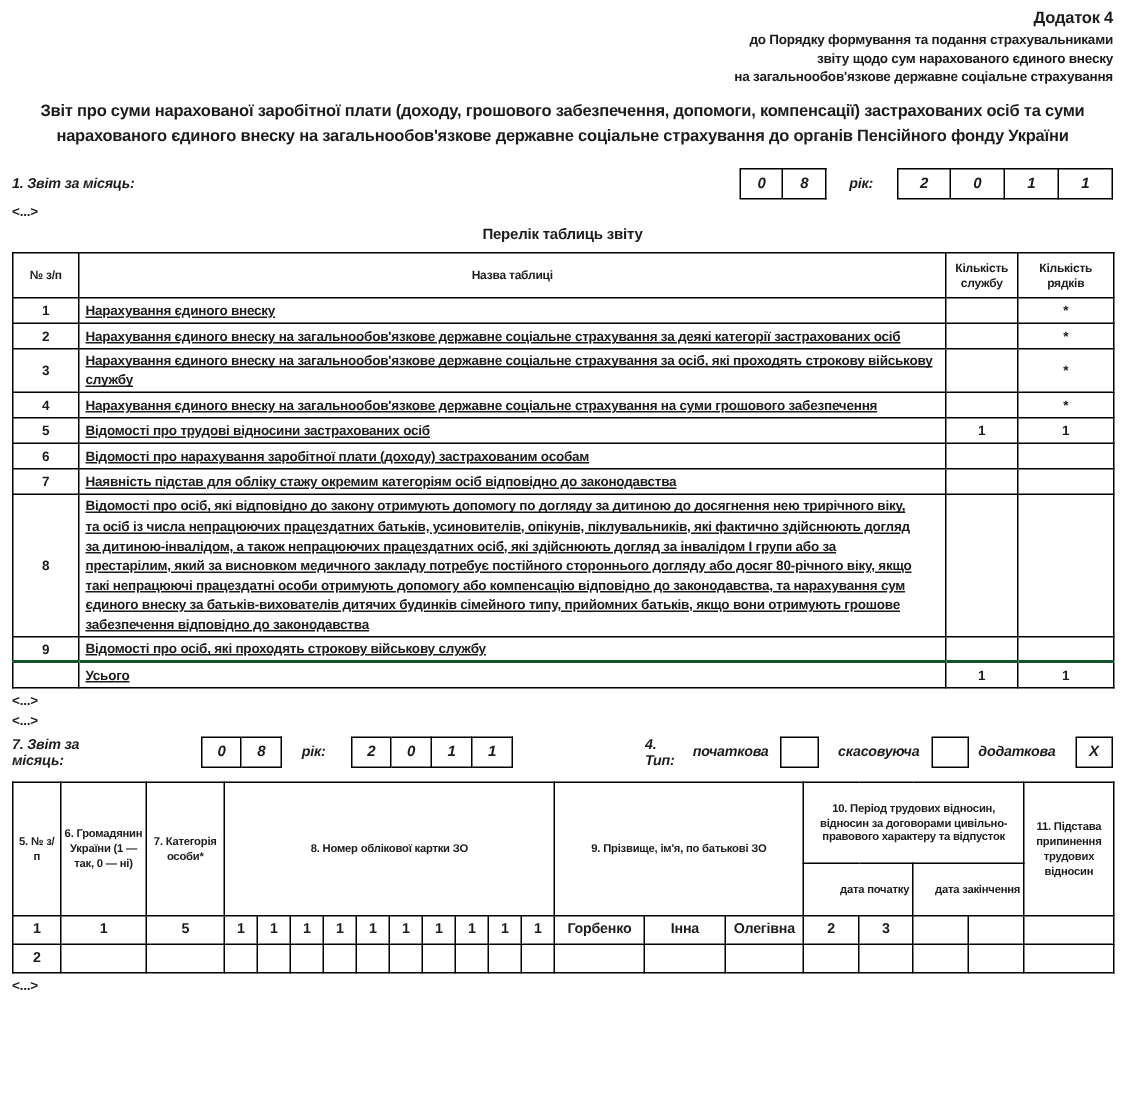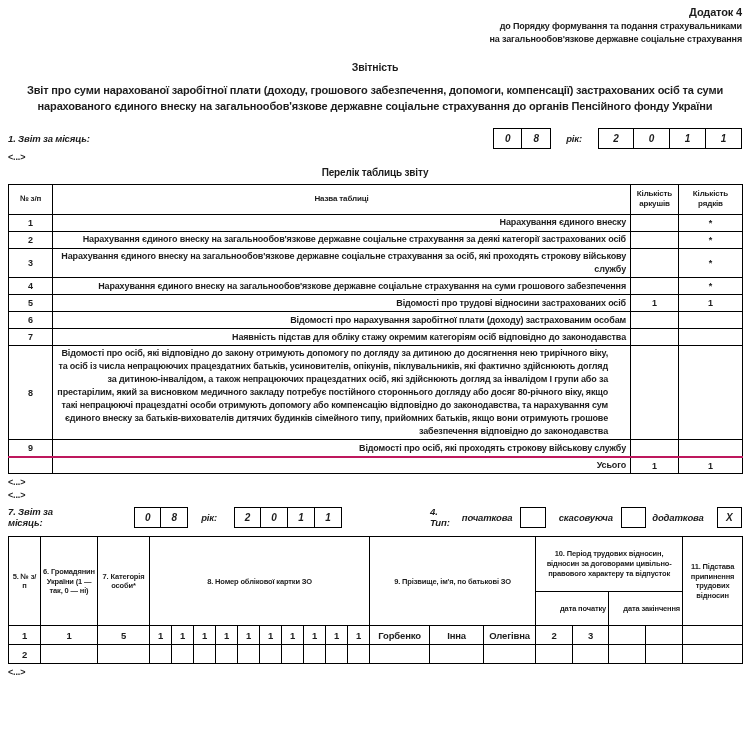--- a/index.html
+++ b/index.html
@@ -42,41 +42,41 @@
   .tbl-title { text-align: center; font-size: 10px; margin: 5px 0 6px; }
 
   table { border-collapse: collapse; table-layout: fixed; width: 734px; }
   .t1, .t5 { border: 1.5px solid #000; }
   th, td { border: 1px solid #000; vertical-align: middle; }
 
   
   .t1 th { font-size: 8px; line-height: 1.25; text-align: center; padding: 2px; height: 30px; }
   .t1 td { font-size: 9px; padding: 1px 4px; height: 17px; }
   .t1 td.c { text-align: center; padding: 1px 2px; }
-  .t1 td.n { text-align: right; line-height: 1.45; }
-  .t1 tr.total td { border-top: 2px solid #be185d; }
+  .t1 td.n { text-align: left; line-height: 1.45; text-decoration: underline; }
+  .t1 tr.total td { border-top: 2px solid #14532d; }
 
   
   .t5 th { font-size: 7.5px; line-height: 1.3; text-align: center; padding: 12px 2px; }
   .t5 tr.h1 th { height: 50px; }
   .t5 tr.h2 th { height: 15px; text-align: right; }
   .t5 td { font-size: 9.5px; text-align: center; height: 19px; padding: 0 1px; overflow: hidden; }
 </style>
 </head>
 <body>
 
 <div class="page">
 
   <div class="appendix">
     <div class="ap-title">Додаток 4</div>
     <div>до Порядку формування та подання страхувальниками</div>
+    <div>звіту щодо сум нарахованого єдиного внеску</div>
     <div>на загальнообов'язкове державне соціальне страхування</div>
   </div>
 
-  <div class="h-zvit">Звітність</div>
   <div class="main-title">Звіт про суми нарахованої заробітної плати (доходу, грошового забезпечення, допомоги, компенсації) застрахованих осіб та суми нарахованого єдиного внеску на загальнообов'язкове державне соціальне страхування до органів Пенсійного фонду України</div>
 
   <div class="month-row sec1">
     <span>1. Звіт за місяць:</span>
     <span class="spacer"></span>
     <span class="boxes">
       <span class="dbox w29">0</span>
       <span class="dbox w29">8</span>
     </span>
     <span style="margin:0 16px 0 15px">рік:</span>
@@ -96,21 +96,21 @@
     <colgroup>
       <col style="width:44px">
         <col style="width:578px">
         <col style="width:48px">
         <col style="width:64px">
     </colgroup>
     <thead>
       <tr>
         <th>№ з/п</th>
         <th>Назва таблиці</th>
-        <th>Кількість аркушів</th>
+        <th>Кількість службу</th>
         <th>Кількість рядків</th>
       </tr>
     </thead>
     <tbody>
       <tr>
         <td class="c">1</td>
         <td class="n">Нарахування єдиного внеску</td>
         <td class="c"></td>
         <td class="c">*</td>
       </tr>

